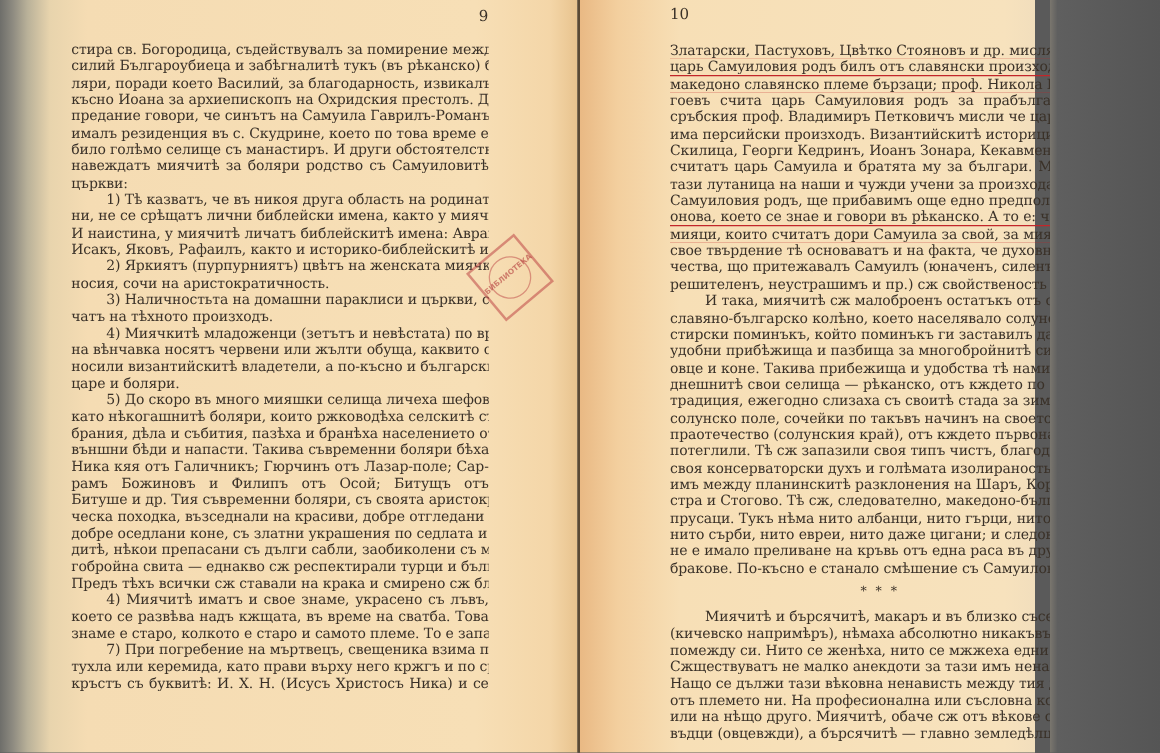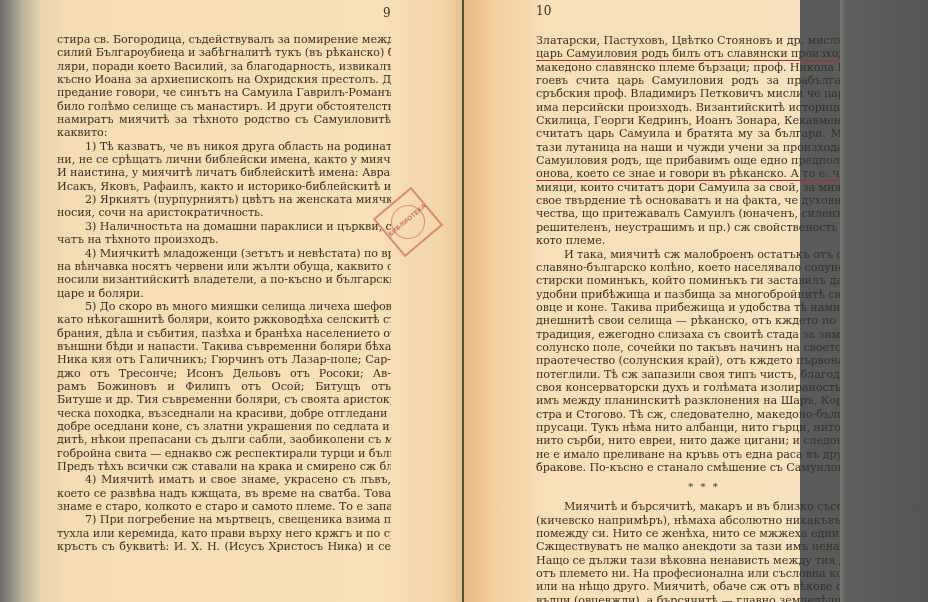--- a/index.html
+++ b/index.html
@@ -1,20 +1,20 @@
 <!DOCTYPE html>
 <html><head>
 <meta charset="utf-8">
 <style>
   html,body{margin:0;padding:0;}
   body{width:928px;height:602px;overflow:hidden;background:#5a5a5a;font-family:"DejaVu Serif","Liberation Serif",serif;}
   .spread{position:relative;width:928px;height:602px;}
   .page{position:absolute;top:0;height:602px;box-sizing:border-box;color:#3a3128;}
   .left{left:0;width:462px;background:linear-gradient(to right,#6e6e6a 0px,#8d8a80 10px,#b9b199 22px,#e8d4ad 40px,#f5dcb3 70px,#f7dfb6 380px,#f4d6a8 440px,#e8c38e 462px);}
-  .right{left:464px;width:336px;background:linear-gradient(to right,#e9b984 0px,#f3cf9e 30px,#f7dfb6 80px,#f7e2bd 340px,#efdcbc 376px);}
+  .right{left:464px;width:364px;background:linear-gradient(to right,#e9b984 0px,#f3cf9e 30px,#f7dfb6 80px,#f7e2bd 340px,#efdcbc 376px);}
   .gutter{position:absolute;left:462px;top:0;width:3px;height:602px;background:#5b4a34;}
   .rightshade{position:absolute;left:840px;top:0;width:88px;height:602px;background:linear-gradient(to right,#7a766e 0px,#5f5f5f 6px,#555555 88px);}
   .pnum{position:absolute;font-size:12px;color:#3a3128;}
   .left .pnum{left:383px;top:6px;}
   .right .pnum{left:72px;top:4px;}
   .text{position:absolute;font-size:11.2px;line-height:13.35px;text-align:justify;letter-spacing:-0.1px;}
   .left .text{left:57px;top:33px;width:334px;}
   .right .text{left:72px;top:34px;width:336px;}
   .line{display:block;white-space:nowrap;overflow:hidden;text-align-last:justify;text-align:justify;}
   .line.last{text-align-last:left;}
@@ -31,41 +31,41 @@
 <div class="spread">
 
   <div class="page left">
     <div class="pnum">9</div>
     <div class="text">
       <span class="line">стира св. Богородица, съдействувалъ за помирение между Ва-</span>
       <span class="line">силий Българоубиеца и забѣгналитѣ тукъ (въ рѣканско) бо-</span>
       <span class="line">ляри, поради което Василий, за благодарность, извикалъ по-</span>
       <span class="line">късно Иоана за архиепископъ на Охридския престолъ. Друго</span>
       <span class="line">предание говори, че синътъ на Самуила Гаврилъ-Романъ, е</span>
+      <span class="line">ималъ резиденция въ с. Скудрине, което по това време е</span>
       <span class="line">било голѣмо селище съ манастиръ. И други обстоятелства</span>
-      <span class="line">намиратъ миячитѣ за тѣхното родство съ Самуиловитѣ</span>
-      <span class="line last">каквито:</span>
+      <span class="line">навеждатъ миячитѣ за боляри родство съ Самуиловитѣ</span>
+      <span class="line last">църкви:</span>
       <span class="line ind">1) Тѣ казватъ, че въ никоя друга область на родината</span>
       <span class="line">ни, не се срѣщатъ лични библейски имена, както у миячитѣ.</span>
       <span class="line">И наистина, у миячитѣ личатъ библейскитѣ имена: Аврамъ,</span>
       <span class="line">Исакъ, Яковъ, Рафаилъ, както и историко-библейскитѣ имена</span>
       <span class="line ind">2) Яркиятъ (пурпурниятъ) цвѣтъ на женската миячка</span>
       <span class="line last">носия, сочи на аристократичность.</span>
       <span class="line ind">3) Наличностьта на домашни параклиси и църкви, со-</span>
       <span class="line last">чатъ на тѣхното произходъ.</span>
       <span class="line ind">4) Миячкитѣ младоженци (зетътъ и невѣстата) по време</span>
       <span class="line">на вѣнчавка носятъ червени или жълти обуща, каквито сж</span>
       <span class="line">носили византийскитѣ владетели, а по-късно и българскитѣ</span>
       <span class="line last">царе и боляри.</span>
       <span class="line ind">5) До скоро въ много мияшки селища личеха шефове,</span>
       <span class="line">като нѣкогашнитѣ боляри, които ржководѣха селскитѣ съ-</span>
       <span class="line">брания, дѣла и събития, пазѣха и бранѣха населението отъ</span>
       <span class="line">външни бѣди и напасти. Такива съвременни боляри бѣха:</span>
       <span class="line">Ника кяя отъ Галичникъ; Гюрчинъ отъ Лазар-поле; Сар-</span>
-      <span class="line">джо отъ Тресонче; Исонъ Дельовъ отъ Росоки; Ав-</span>
       <span class="line">рамъ Божиновъ и Филипъ отъ Осой; Битущъ отъ</span>
       <span class="line">Битуше и др. Тия съвременни боляри, съ своята аристократи-</span>
       <span class="line">ческа походка, възседнали на красиви, добре отгледани и</span>
       <span class="line">добре оседлани коне, съ златни украшения по седлата и юз-</span>
       <span class="line">дитѣ, нѣкои препасани съ дълги сабли, заобиколени съ мно-</span>
       <span class="line">гобройна свита — еднакво сж респектирали турци и българи.</span>
       <span class="line">Предъ тѣхъ всички сж ставали на крака и смирено сж бла-</span>
       <span class="line ind">4) Миячитѣ иматъ и свое знаме, украсено съ лъвъ,</span>
       <span class="line">което се развѣва надъ кжщата, въ време на сватба. Това</span>
       <span class="line">знаме е старо, колкото е старо и самото племе. То е запазено</span>
@@ -93,21 +93,20 @@
       <span class="line">има персийски произходъ. Византийскитѣ историци: Иоанъ</span>
       <span class="line">Скилица, Георги Кедринъ, Иоанъ Зонара, Кекавменъ и др.</span>
       <span class="line">считатъ царь Самуила и братята му за българи. Между</span>
       <span class="line">тази лутаница на наши и чужди учени за произхода на царь-</span>
       <span class="line">Самуиловия родъ, ще прибавимъ още едно предположение, —</span>
       <span class="line ul">онова, което се знае и говори въ рѣканско. А то е: че има</span>
       <span class="line ul">мияци, които считатъ дори Самуила за свой, за миякъ. Това</span>
       <span class="line">свое твърдение тѣ основаватъ и на факта, че духовнитѣ ка-</span>
       <span class="line">чества, що притежавалъ Самуилъ (юначенъ, силенъ, смѣлъ,</span>
       <span class="line">решителенъ, неустрашимъ и пр.) сж свойственость и на мияш-</span>
-      <span class="line last">кото племе.</span>
       <span class="line ind">И така, миячитѣ сж малоброенъ остатъкъ отъ старо-</span>
       <span class="line">славяно-българско колѣно, което населявало солунско съ па-</span>
       <span class="line">стирски поминъкъ, който поминъкъ ги заставилъ да търсятъ</span>
       <span class="line">удобни прибѣжища и пазбища за многобройнитѣ си стада отъ</span>
       <span class="line">овце и коне. Такива прибежища и удобства тѣ намиратъ въ</span>
       <span class="line">днешнитѣ свои селища — рѣканско, отъ кждето по стара</span>
       <span class="line">традиция, ежегодно слизаха съ своитѣ стада за зимуване по</span>
       <span class="line">солунско поле, сочейки по такъвъ начинъ на своето старо</span>
       <span class="line">праотечество (солунския край), отъ кждето първоначално сж</span>
       <span class="line">потеглили. Тѣ сж запазили своя типъ чистъ, благодарение на</span>

